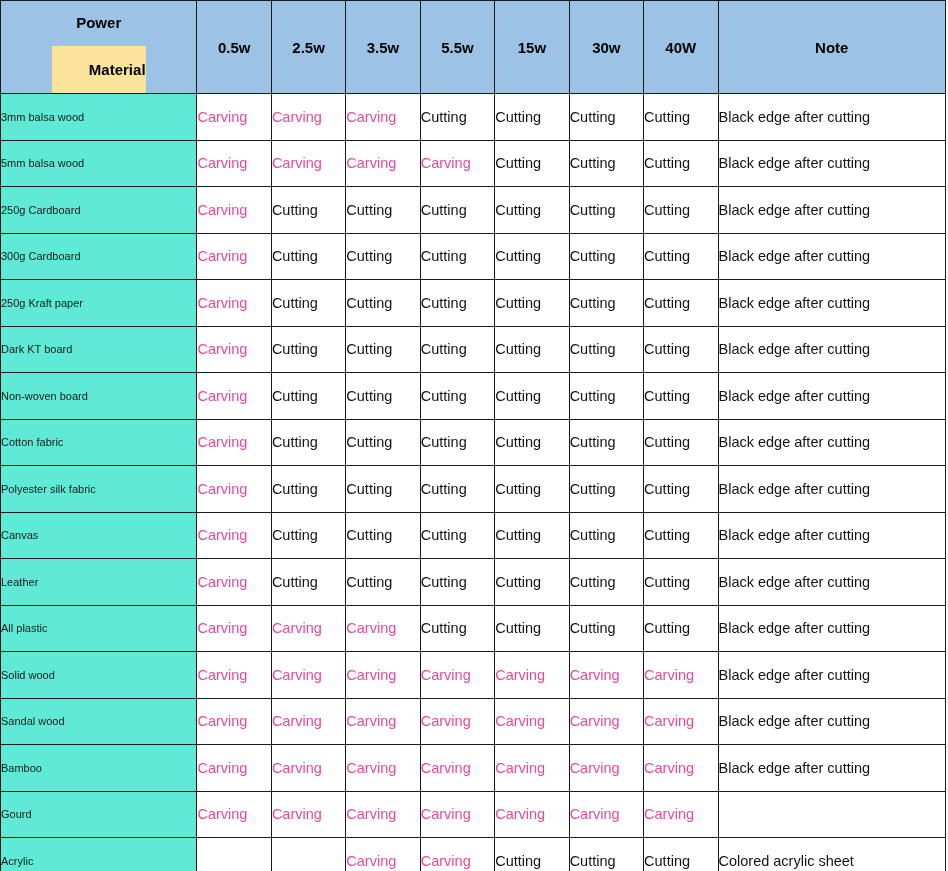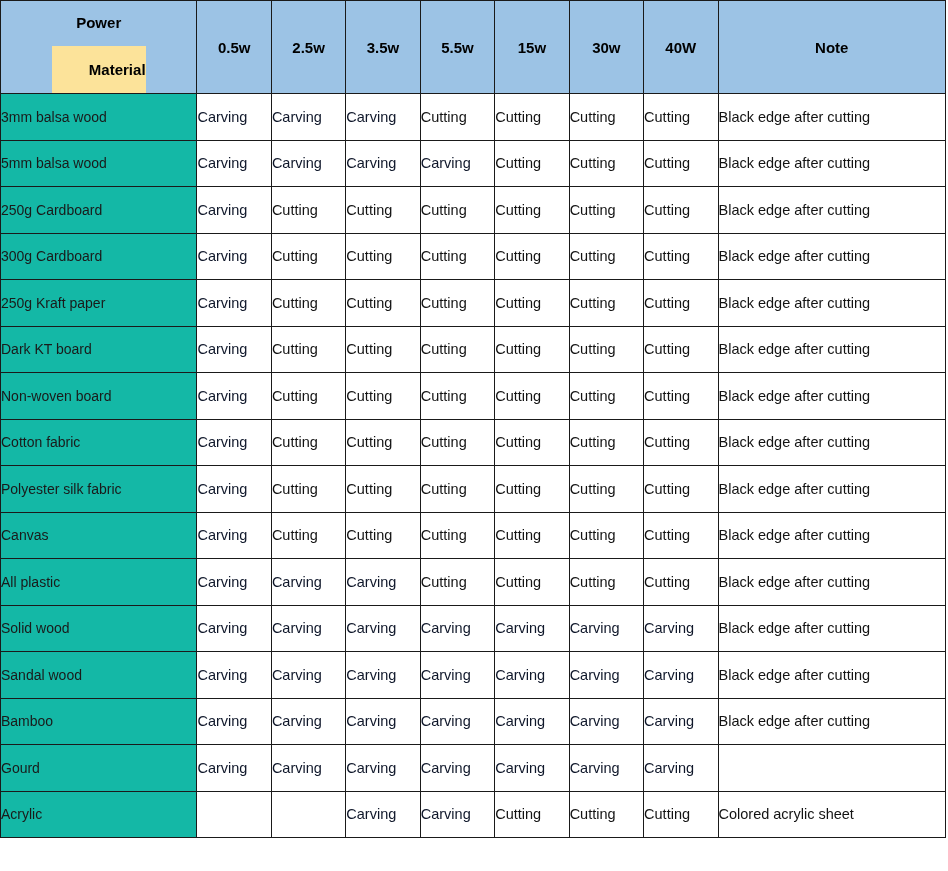--- a/index.html
+++ b/index.html
@@ -99,38 +99,38 @@
     font-weight: bold;
     font-size: 15px;
     color: #000000;
     height: 92px;
   }
 
   
   tr.data-row { height: 46.5px; }
 
   td.material-cell {
-    background: #14b8a6;
+    background: #5eead4;
     color: #1a1a1a;
-    font-size: 14px;
+    font-size: 11px;
     padding-left: 6px;
     text-align: left;
     white-space: nowrap;
     overflow: hidden;
   }
 
   td.value-cell {
     background: #ffffff;
     font-size: 14.5px;
     padding-left: 7px;
     text-align: left;
     white-space: nowrap;
     overflow: hidden;
   }
-  td.value-cell.carving { color: #0f172a; }
+  td.value-cell.carving { color: #ec4899; }
   td.value-cell.cutting { color: #131313; }
   td.value-cell.blank   { color: transparent; }
 
   td.note-cell {
     background: #ffffff;
     color: #131313;
     font-size: 14.5px;
     padding-left: 8px;
     text-align: left;
     white-space: nowrap;
@@ -278,20 +278,31 @@
           <td class="value-cell carving">Carving</td>
           <td class="value-cell cutting">Cutting</td>
           <td class="value-cell cutting">Cutting</td>
           <td class="value-cell cutting">Cutting</td>
           <td class="value-cell cutting">Cutting</td>
           <td class="value-cell cutting">Cutting</td>
           <td class="value-cell cutting">Cutting</td>
           <td class="note-cell">Black edge after cutting</td>
         </tr>
         <tr class="data-row">
+          <td class="material-cell">Leather</td>
+          <td class="value-cell carving">Carving</td>
+          <td class="value-cell cutting">Cutting</td>
+          <td class="value-cell cutting">Cutting</td>
+          <td class="value-cell cutting">Cutting</td>
+          <td class="value-cell cutting">Cutting</td>
+          <td class="value-cell cutting">Cutting</td>
+          <td class="value-cell cutting">Cutting</td>
+          <td class="note-cell">Black edge after cutting</td>
+        </tr>
+        <tr class="data-row">
           <td class="material-cell">All plastic</td>
           <td class="value-cell carving">Carving</td>
           <td class="value-cell carving">Carving</td>
           <td class="value-cell carving">Carving</td>
           <td class="value-cell cutting">Cutting</td>
           <td class="value-cell cutting">Cutting</td>
           <td class="value-cell cutting">Cutting</td>
           <td class="value-cell cutting">Cutting</td>
           <td class="note-cell">Black edge after cutting</td>
         </tr>

